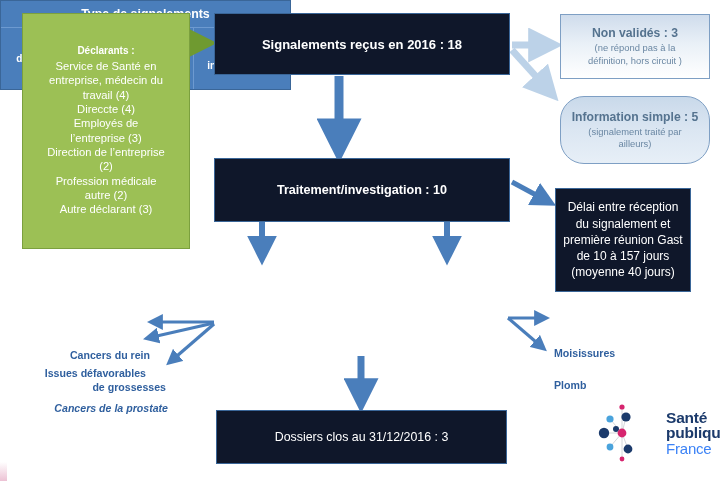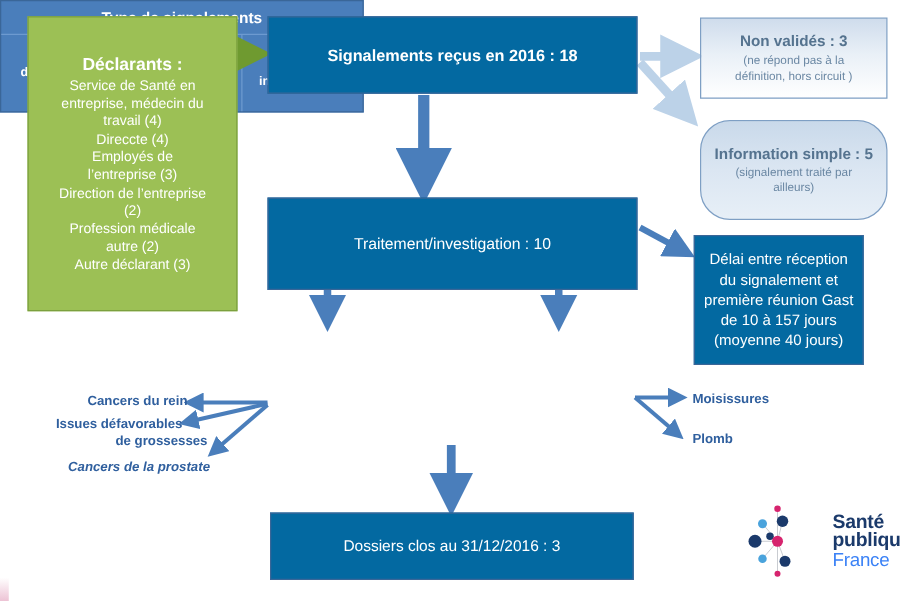--- a/index.html
+++ b/index.html
@@ -29,38 +29,38 @@
     background: #9cc055;
     border: 1px solid #7ba03e;
     color: #ffffff;
     flex-direction: column;
     padding: 6px 8px;
     line-height: 1.28;
     font-size: 11.2px;
   }
   #declarants .hdr {
     font-weight: bold;
-    font-size: 14px;
+    font-size: 10px;
     margin-bottom: 1px;
   }
   #declarants .ln { display: block; }
 
   
   .blue {
-    background: #0369a1;
+    background: #0f172a;
     border: 1px solid #3a6698;
     color: #ffffff;
   }
   #recus {
     left: 214px; top: 13px; width: 296px; height: 62px;
     font-weight: bold; font-size: 13px;
   }
   #traitement {
-    left: 214px; top: 158px; width: 296px; height: 74px;
-    font-weight: normal; font-size: 12.6px;
+    left: 214px; top: 158px; width: 296px; height: 64px;
+    font-weight: bold; font-size: 12.6px;
   }
   #delai {
     left: 555px; top: 188px; width: 136px; height: 104px;
     font-size: 12px; line-height: 1.36;
     flex-direction: column;
     padding: 4px 6px;
   }
   #dossiers {
     left: 216px; top: 410px; width: 291px; height: 54px;
     font-weight: normal; font-size: 12.4px;
@@ -98,33 +98,34 @@
 
   
   .lightbox {
     background: linear-gradient(180deg,#cfdcec 0%, #e9f0f7 45%, #ffffff 100%);
     border: 1px solid #7e9fc4;
     color: #5b7c9e;
     flex-direction: column;
     padding: 11px 6px;
   }
   #nonvalides { left: 560px; top: 14px; width: 150px; height: 65px; }
-  #infosimple { left: 560px; top: 96px; width: 150px; height: 80px;
+  #infosimple { left: 560px; top: 96px; width: 150px; height: 68px;
     background: linear-gradient(180deg,#c9d9ea 0%, #dbe6f2 50%, #e7eff7 100%); border-radius: 24px; }
   .lightbox .big { font-weight: bold; font-size: 12.2px; color: #55738f; }
   .lightbox .sub { font-size: 9.4px; line-height: 1.28; color: #6a87a3; margin-top: 2px; }
 
   
   .lbl {
     position: absolute;
     color: #2f5f9e;
     font-weight: bold;
     font-size: 10.6px;
     line-height: 1.3;
     white-space: nowrap;
+    margin-top: 34px;
   }
   .lbl.right { text-align: left; }
   .lbl.leftal { text-align: right; }
 
   
   #arrows {
     position: absolute; left: 0; top: 0;
     width: 721px; height: 481px;
     pointer-events: none;
   }

